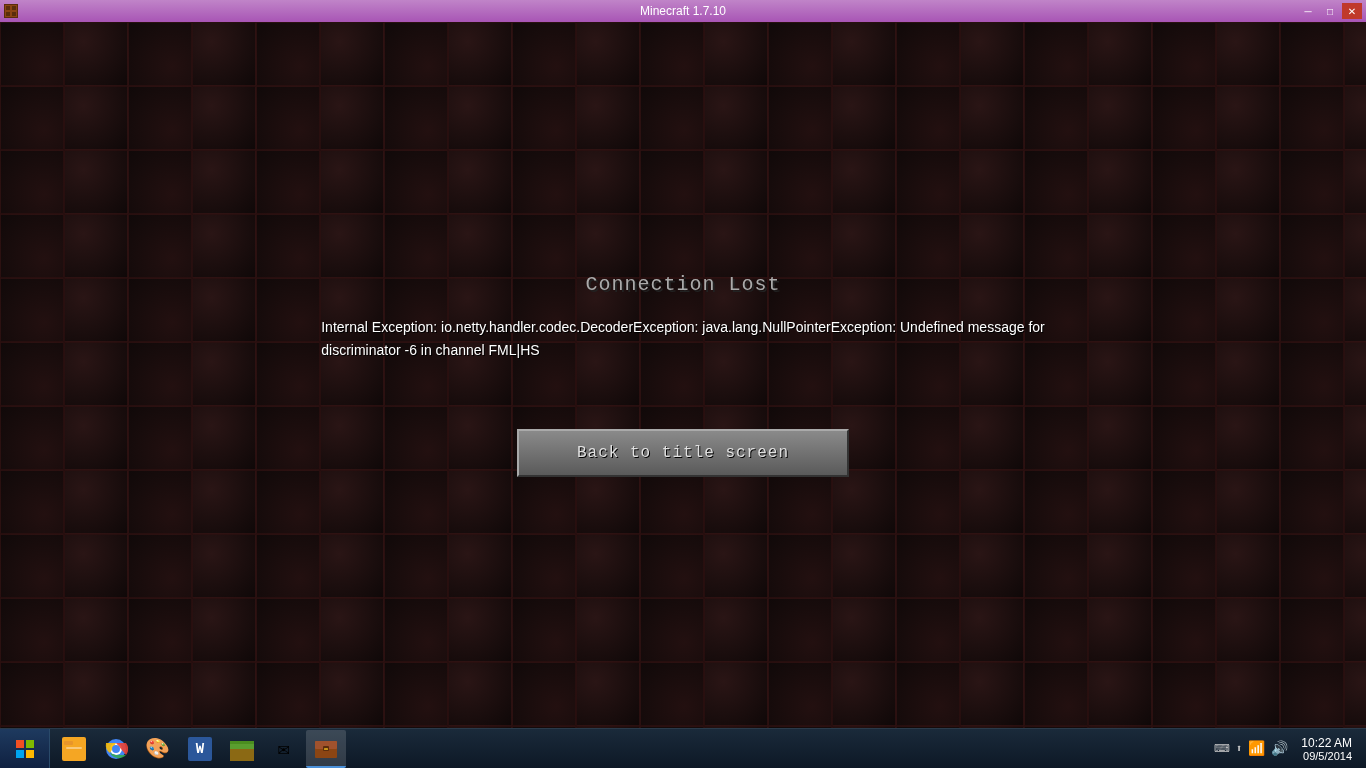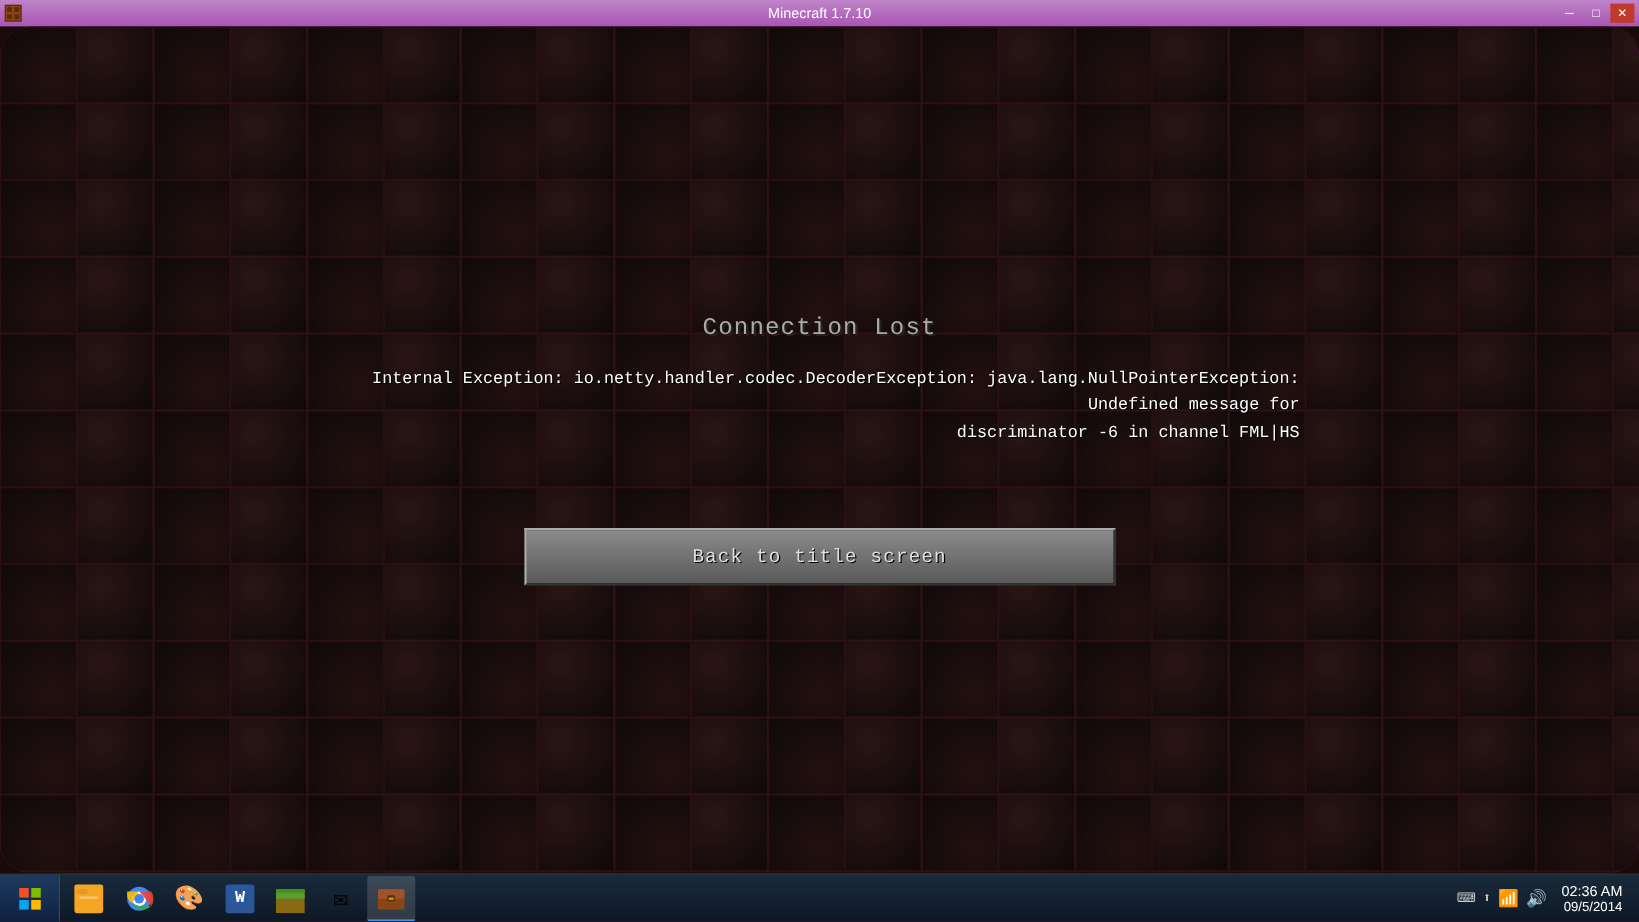--- a/index.html
+++ b/index.html
@@ -67,23 +67,22 @@
       font-family: Arial, sans-serif;
     }
     .titlebar-btn.close {
       background: #c0392b;
     }
 
     
     #minecraft-bg {
       flex: 1;
       position: relative;
-      background-color: #701a75;
+      background-color: #0f172a;
       overflow: hidden;
-      border-radius: 26px;
     }
 
     
     #minecraft-bg::before {
       content: '';
       position: absolute;
       top: 0; left: 0; right: 0; bottom: 0;
       background-image:
         linear-gradient(rgba(80,30,30,0.3) 1px, transparent 1px),
         linear-gradient(90deg, rgba(80,30,30,0.3) 1px, transparent 1px);
@@ -124,30 +123,30 @@
       color: #aaaaaa;
       font-size: 20px;
       font-family: 'Courier New', monospace;
       text-shadow: 2px 2px 0px #222;
       letter-spacing: 1px;
     }
 
     #error-message {
       color: #ffffff;
       font-size: 14px;
-      font-family: Liberation Mono, monospace;
-      text-align: right;
+      font-family: Liberation Sans, sans-serif;
+      text-align: left;
       text-shadow: 1px 1px 0px #000;
       line-height: 1.6;
       max-width: 800px;
     }
 
     #back-button {
       margin-top: 48px;
-      width: 493px;
+      width: 332px;
       height: 48px;
       background: linear-gradient(to bottom, #8a8a8a, #5a5a5a);
       border: none;
       border-top: 2px solid #aaaaaa;
       border-left: 2px solid #aaaaaa;
       border-right: 2px solid #333333;
       border-bottom: 2px solid #333333;
       color: #e0e0e0;
       font-size: 16px;
       font-family: 'Courier New', monospace;
@@ -605,17 +604,17 @@
       </div>
     </div>
   </div>
 
   <div id="taskbar-right">
     <div style="color:#ccc; font-size:11px; font-family: 'Segoe UI', sans-serif;">⌨</div>
     <div style="color:#ccc; font-size:11px;">⬆</div>
     <div style="color:#ccc; font-size:14px;">📶</div>
     <div style="color:#ccc; font-size:14px;">🔊</div>
     <div id="clock">
-      <div class="time">02:36 AM</div>
+      <div class="time">10:22 AM</div>
       <div class="date">09/5/2014</div>
     </div>
   </div>
 </div>
 
 </body></html>

